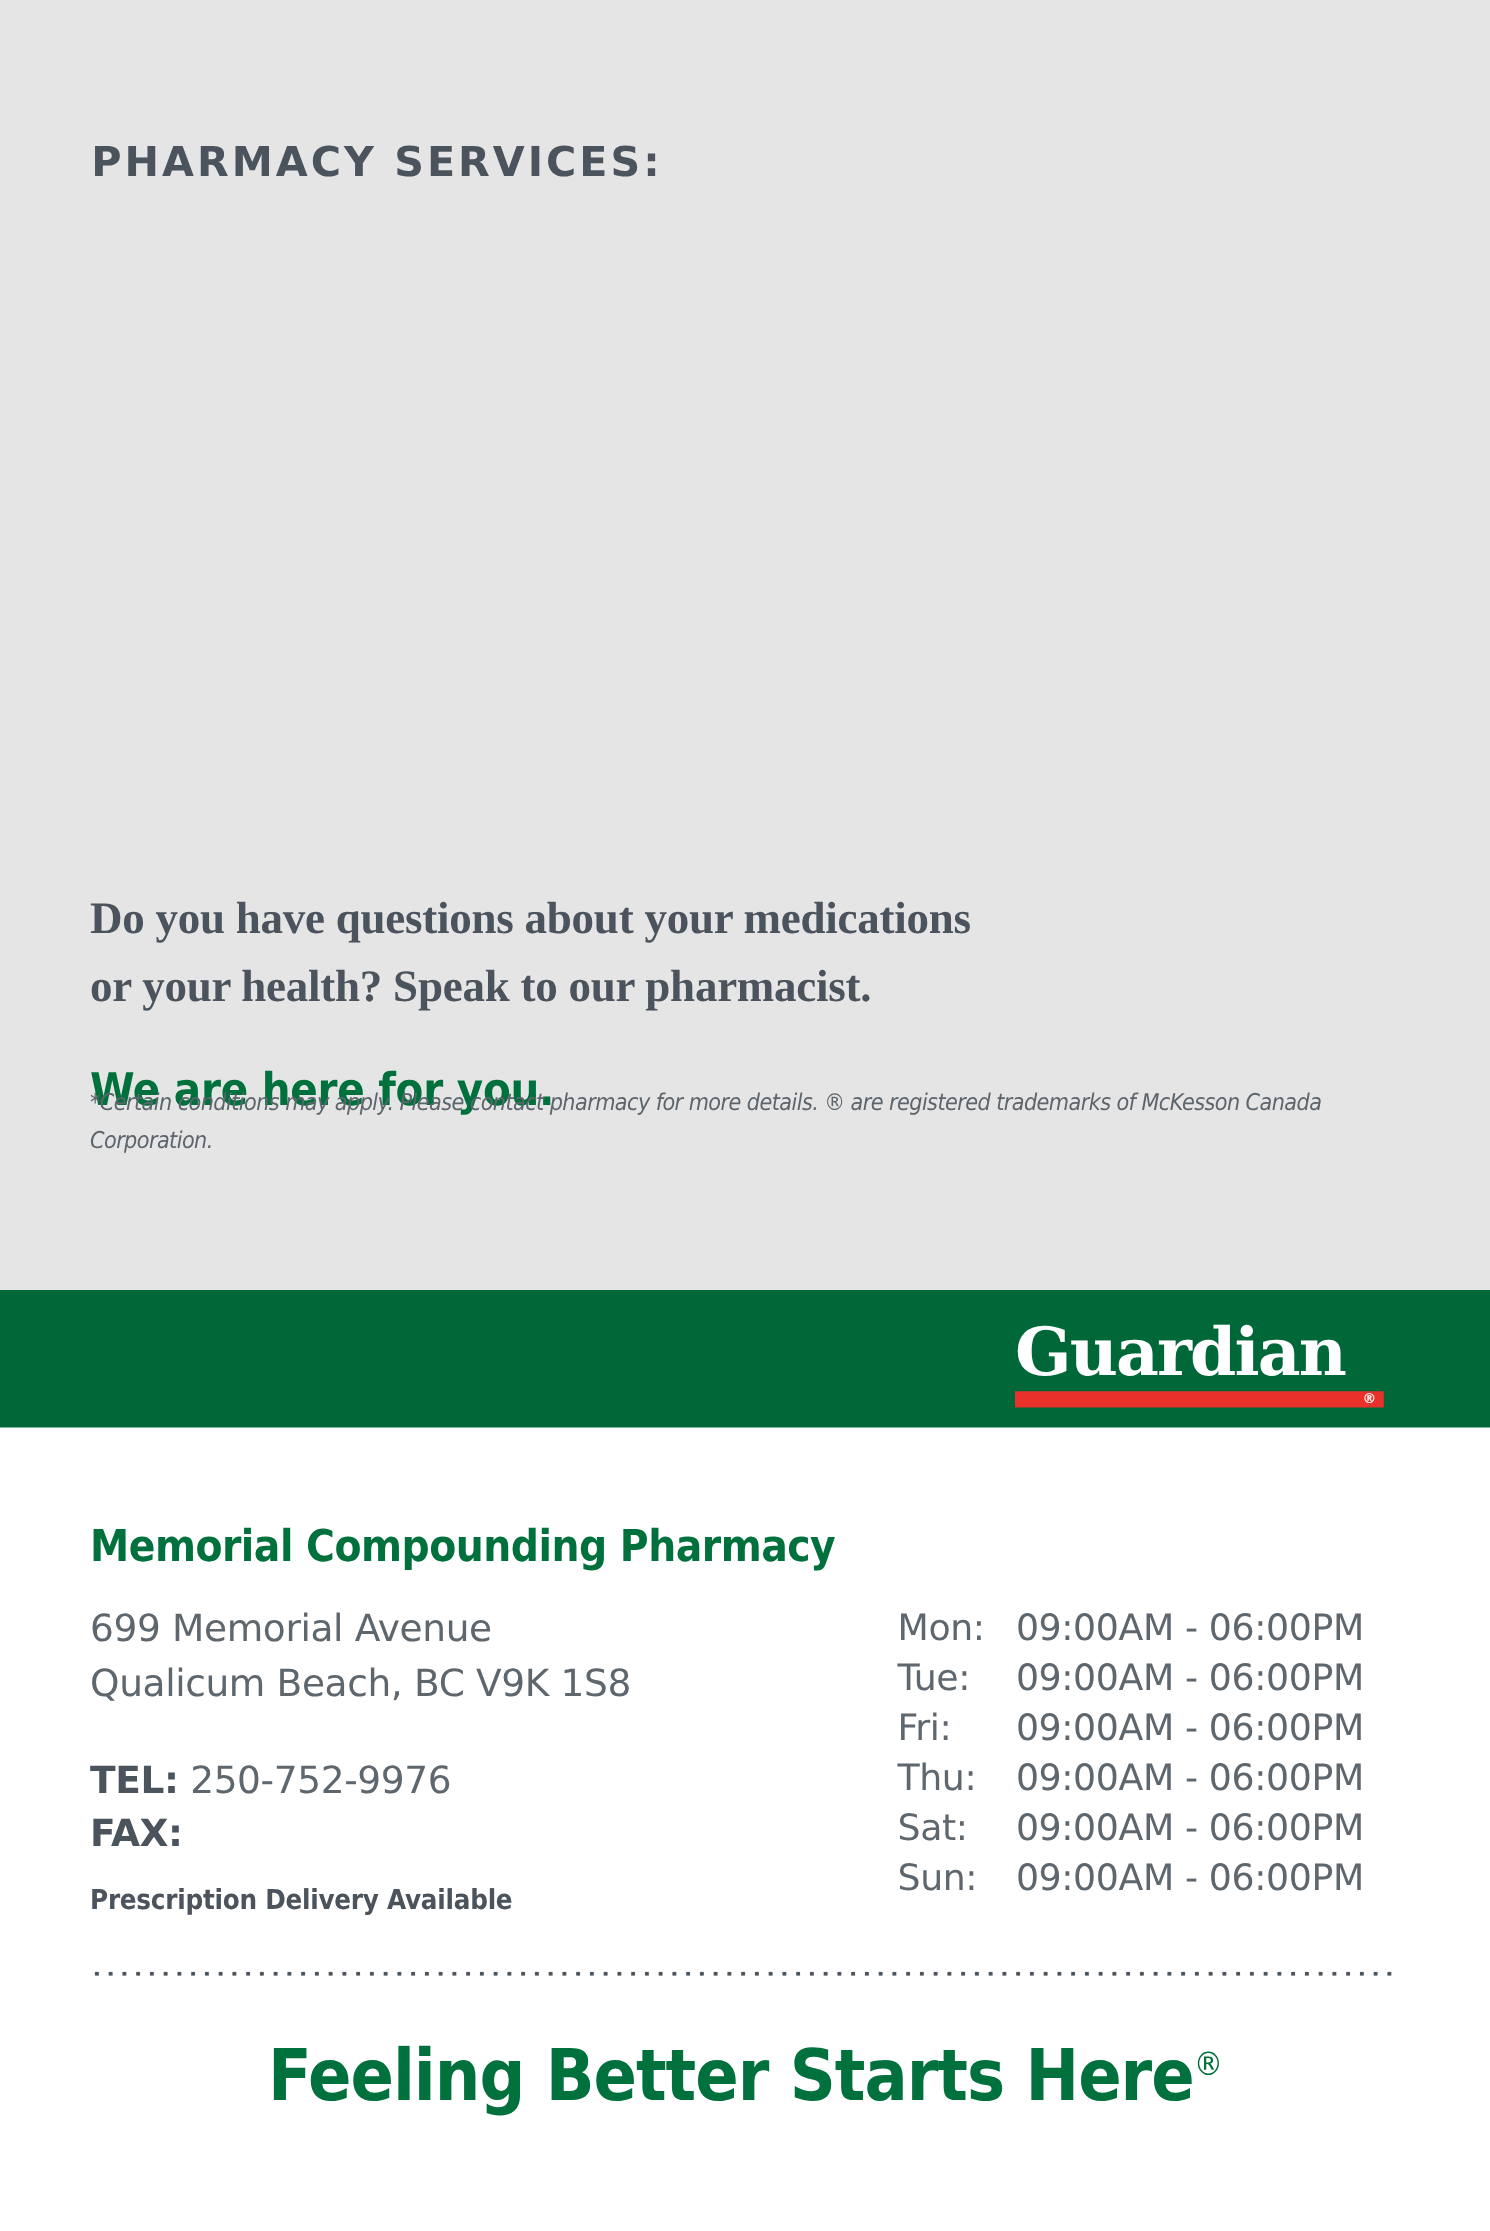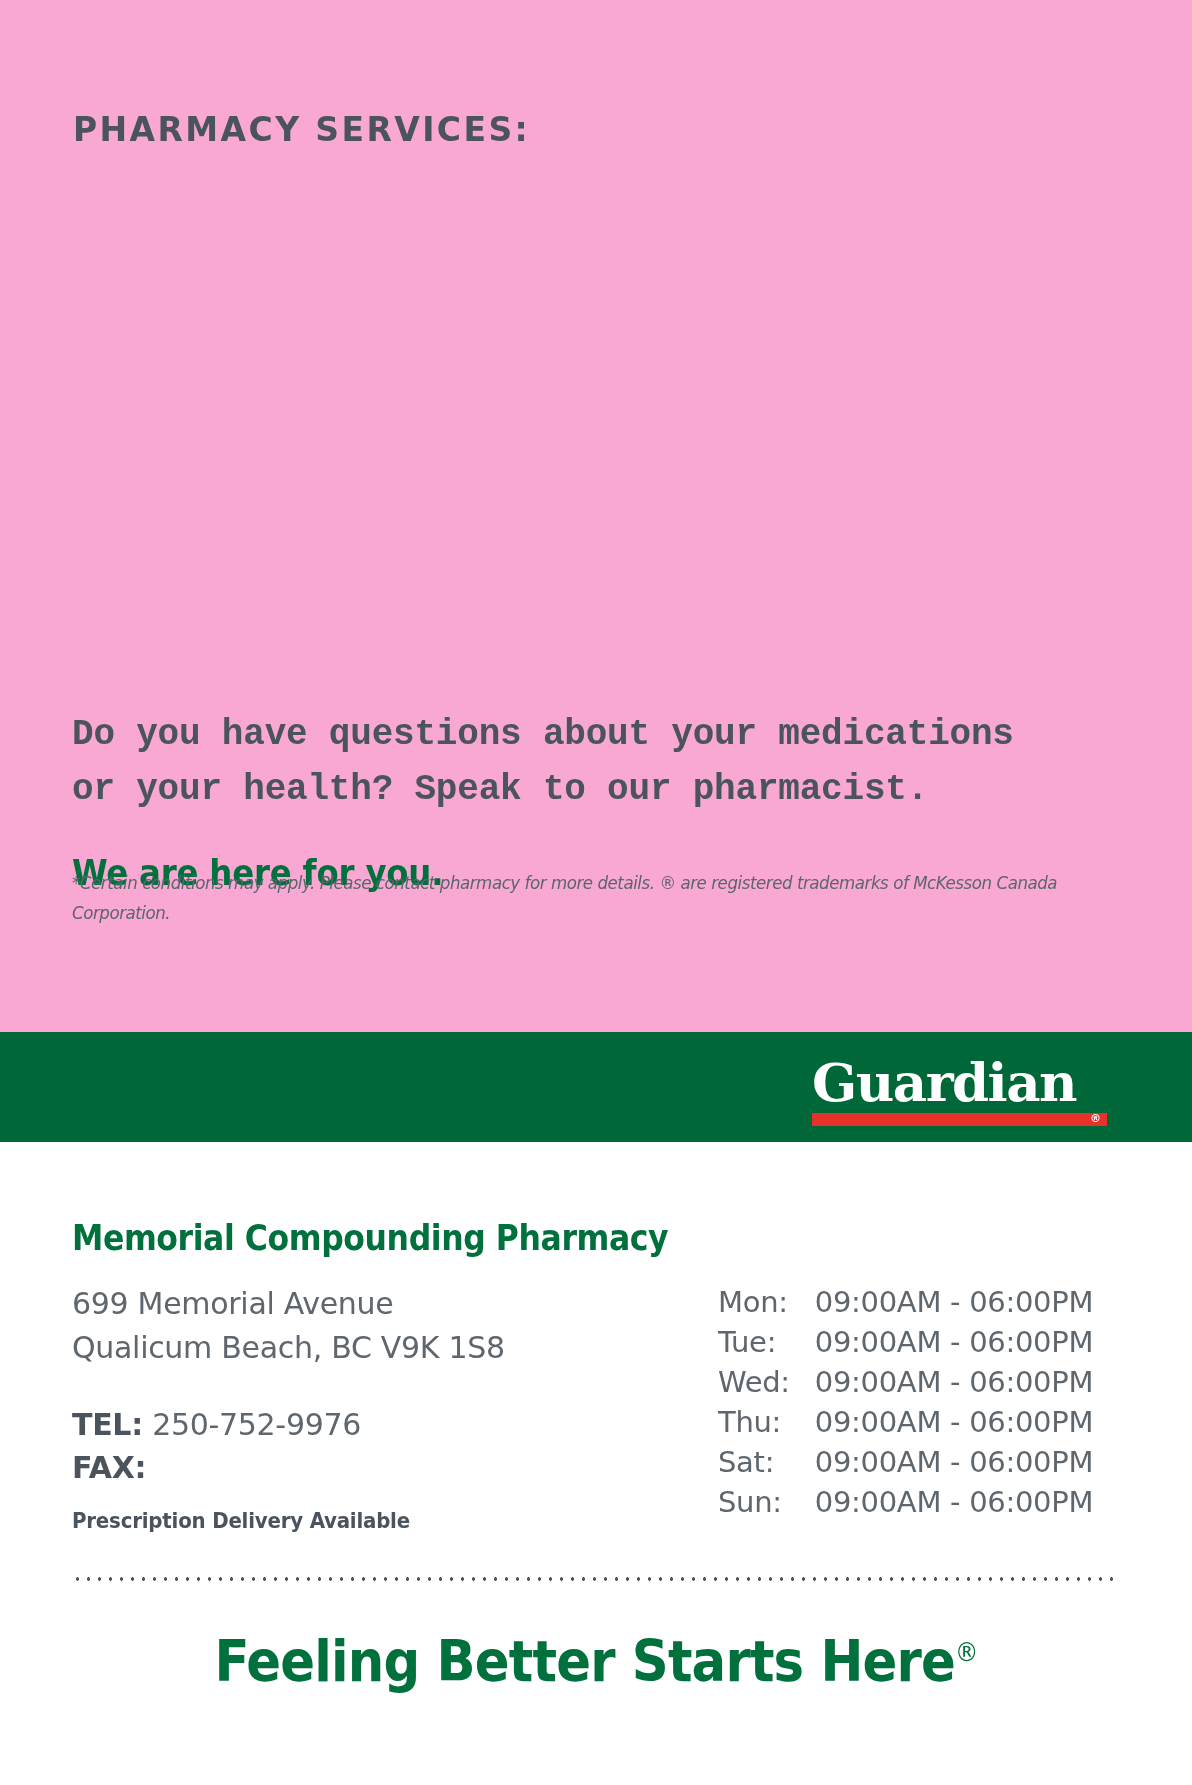--- a/index.html
+++ b/index.html
@@ -15,21 +15,21 @@
     overflow: hidden;
   }
 
   
   .grey-panel {
     position: absolute;
     left: 0;
     top: 0;
     width: 1192px;
     height: 1032px;
-    background: #f9a8d4;
+    background: #e5e5e5;
     box-sizing: border-box;
   }
 
   .services-heading {
     position: absolute;
     left: 73px;
     top: 110px;
     font-family: "DejaVu Sans", sans-serif;
     font-size: 33px;
     font-weight: bold;
@@ -37,21 +37,21 @@
     color: #4b535c;
   }
 
   .question-block {
     position: absolute;
     left: 72px;
     top: 707px;
     width: 960px;
   }
   .question-line {
-    font-family: Liberation Mono, monospace;
+    font-family: Liberation Serif, serif;
     font-size: 36px;
     font-weight: bold;
     color: #4b535c;
     line-height: 55px;
     letter-spacing: -0.2px;
     white-space: nowrap;
   }
 
   .here-for-you {
     position: absolute;
@@ -295,21 +295,21 @@
     <tbody>
       <tr>
         <td class="day">Mon:</td>
         <td class="time">09:00AM - 06:00PM</td>
       </tr>
       <tr>
         <td class="day">Tue:</td>
         <td class="time">09:00AM - 06:00PM</td>
       </tr>
       <tr>
-        <td class="day">Wed:</td>
+        <td class="day">Fri:</td>
         <td class="time">09:00AM - 06:00PM</td>
       </tr>
       <tr>
         <td class="day">Thu:</td>
         <td class="time">09:00AM - 06:00PM</td>
       </tr>
       <tr>
         <td class="day">Sat:</td>
         <td class="time">09:00AM - 06:00PM</td>
       </tr>

